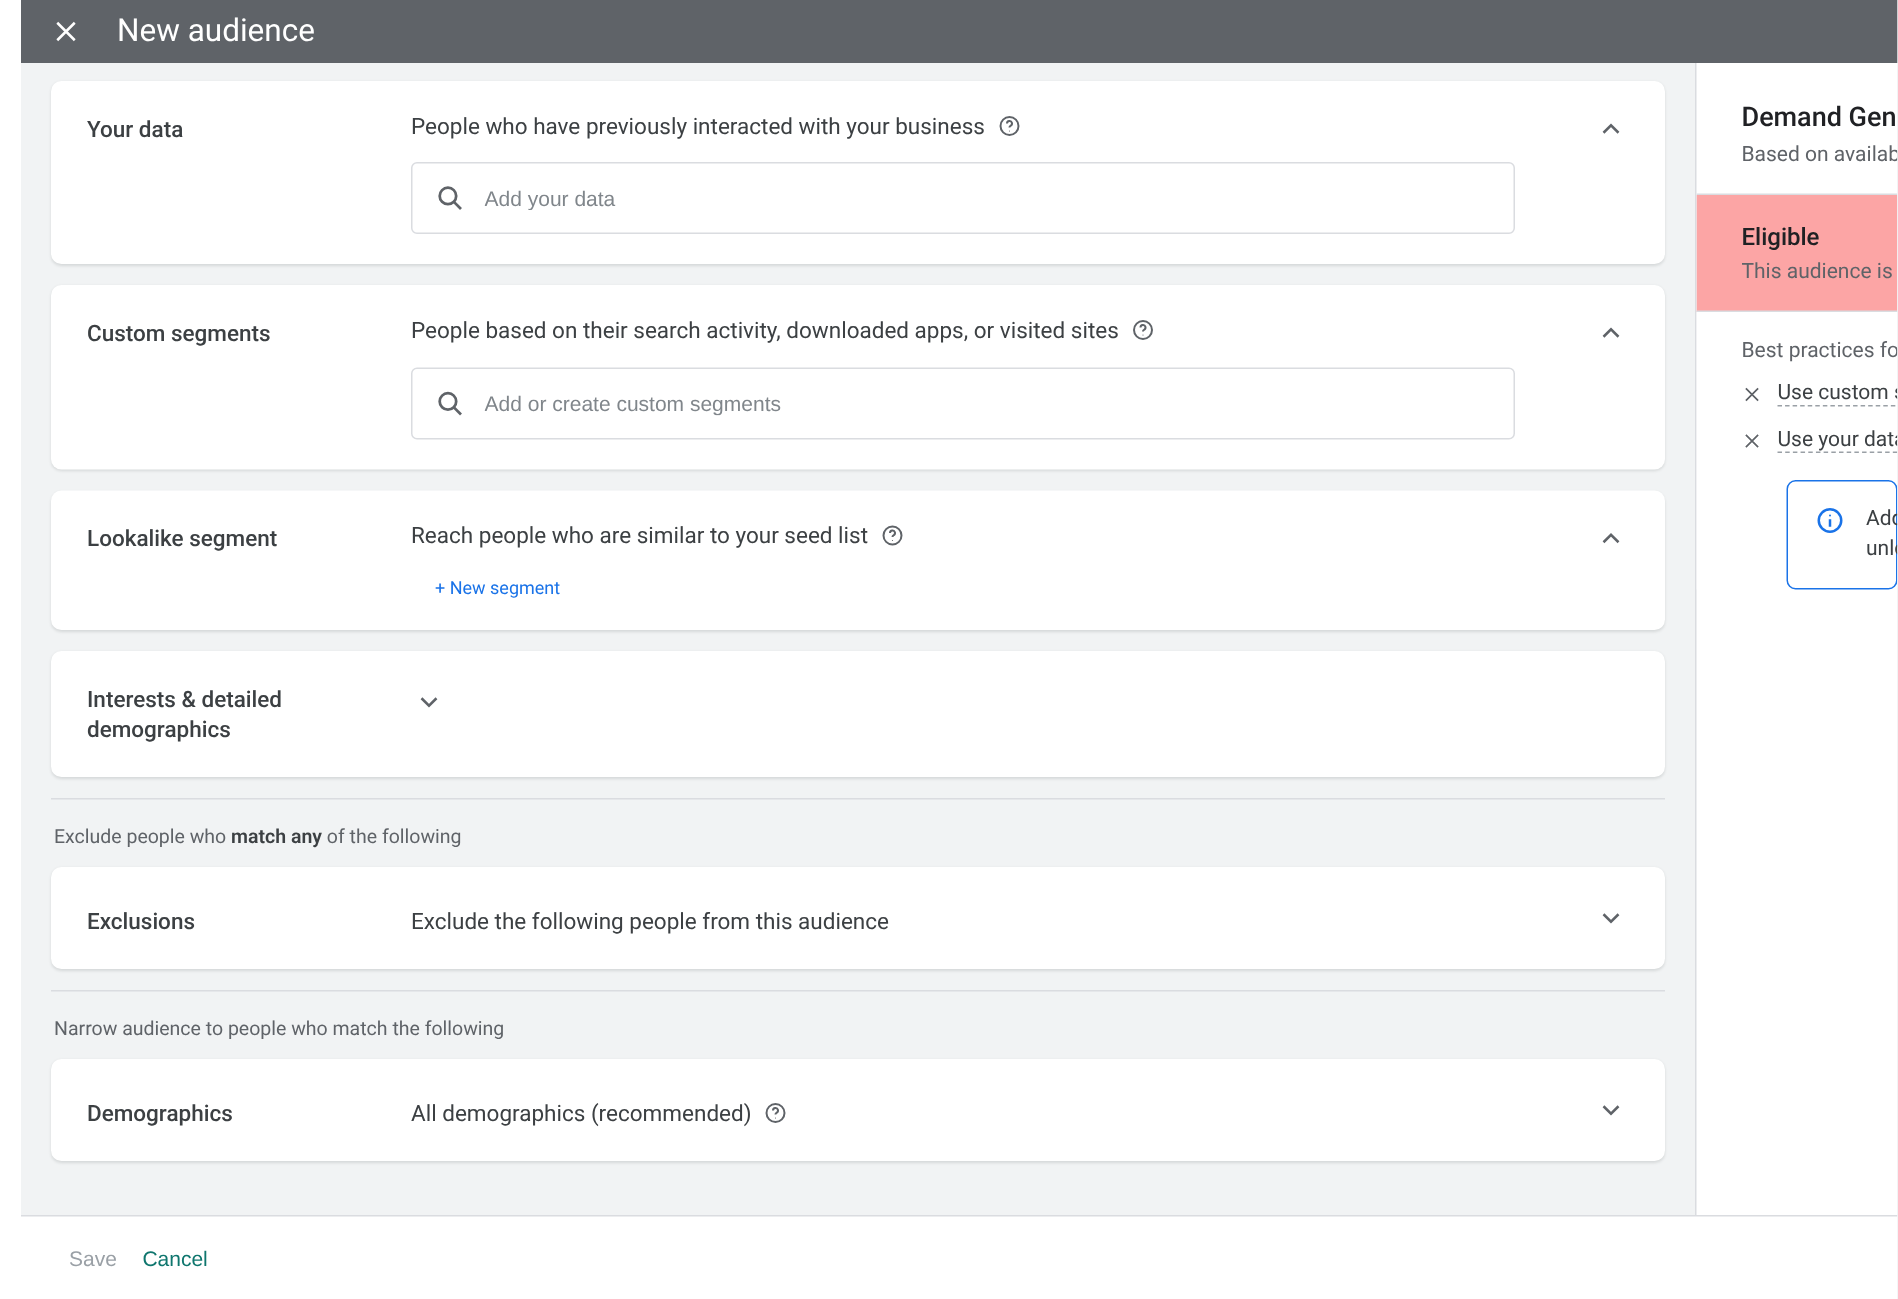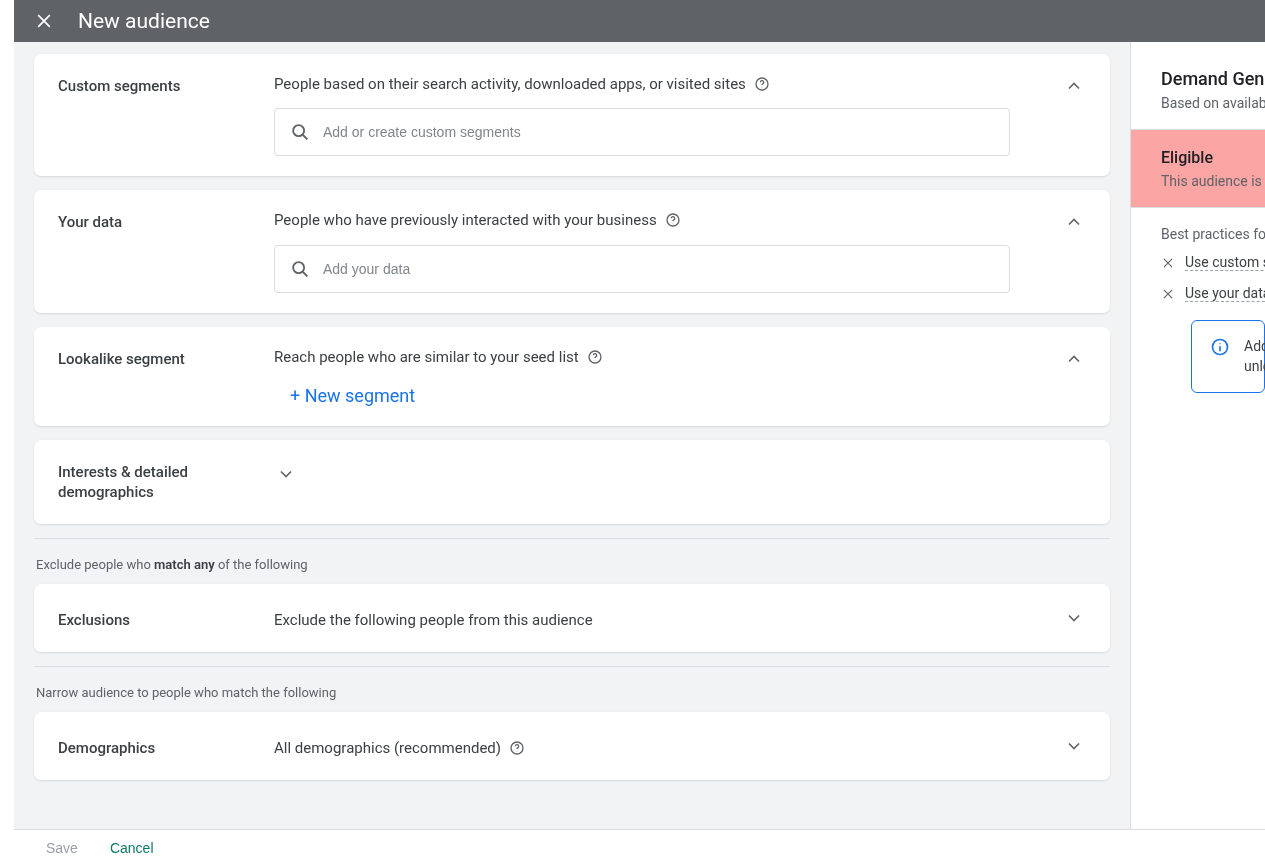--- a/index.html
+++ b/index.html
@@ -221,21 +221,21 @@
     flex: 1;
     font-size: 14px;
     color: #3c4043;
     background: transparent;
   }
   .input-wrap input::placeholder { color: #80868b; }
 
   .new-seg-link {
     margin-top: 18px;
     margin-left: 16px;
-    font-size: 18px;
+    font-size: 12px;
     color: #1a73e8;
     cursor: pointer;
     display: inline-block;
   }
 
   .card.collapsed { padding: 22px 24px; }
   .card.collapsed .card-row { align-items: flex-end; }
   .card.collapsed .card-label { padding-top: 0; }
 
   .section-divider {
@@ -245,27 +245,27 @@
   }
   .hint-text {
     font-size: 13px;
     color: #5f6368;
     margin: 18px 0 12px 2px;
   }
   .hint-text b { font-weight: 600; color: #3c4043; }
 
   .footer {
     flex: 0 0 auto;
-    height: 37px;
+    height: 56px;
     background: #fff;
     border-top: 1px solid #dadce0;
     display: flex;
     align-items: center;
     padding: 16px 32px;
-    gap: 32px;
+    gap: 17px;
   }
   .btn {
     font-size: 14px;
     font-weight: 500;
     background: none;
     border: none;
     cursor: pointer;
     padding: 4px 0;
   }
   .btn-save { color: #9aa0a6; cursor: default; }
@@ -286,64 +286,64 @@
     </button>
     <div class="modal-title">New audience</div>
   </div>
 
   <div class="modal-body">
 
     <div class="main-col">
 
       <div class="card">
         <div class="card-row">
+          <div class="card-label">Your data</div>
+          <div class="card-main">
+            <div class="card-desc">
+              <span>People who have previously interacted with your business</span>
+              <svg class="help-icon" viewBox="0 0 24 24" fill="none" stroke="currentColor" stroke-width="2">
+                <circle cx="12" cy="12" r="9"></circle>
+                <path d="M9.5 9.5a2.5 2.5 0 1 1 3.5 2.3c-.8.4-1 1-1 1.7"></path>
+                <circle cx="12" cy="17" r="0.6" fill="currentColor" stroke="none"></circle>
+              </svg>
+            </div>
+            <div class="input-wrap">
+              <svg class="search-icon" viewBox="0 0 24 24" fill="none" stroke="currentColor" stroke-width="2">
+                <circle cx="10.5" cy="10.5" r="6"></circle>
+                <path d="M20 20 L15 15"></path>
+              </svg>
+              <input type="text" placeholder="Add your data" style="">
+            </div>
+          </div>
+          <button class="chevron">
+            <svg viewBox="0 0 24 24" fill="none" stroke="currentColor" stroke-width="2">
+              <path d="M6 15 L12 9 L18 15"></path>
+            </svg>
+          </button>
+        </div>
+      </div>
+
+      <div class="card">
+        <div class="card-row">
           <div class="card-label">Custom segments</div>
           <div class="card-main">
             <div class="card-desc">
               <span>People based on their search activity, downloaded apps, or visited sites</span>
               <svg class="help-icon" viewBox="0 0 24 24" fill="none" stroke="currentColor" stroke-width="2">
                 <circle cx="12" cy="12" r="9"></circle>
                 <path d="M9.5 9.5a2.5 2.5 0 1 1 3.5 2.3c-.8.4-1 1-1 1.7"></path>
                 <circle cx="12" cy="17" r="0.6" fill="currentColor" stroke="none"></circle>
               </svg>
             </div>
             <div class="input-wrap">
               <svg class="search-icon" viewBox="0 0 24 24" fill="none" stroke="currentColor" stroke-width="2">
                 <circle cx="10.5" cy="10.5" r="6"></circle>
                 <path d="M20 20 L15 15"></path>
               </svg>
               <input type="text" placeholder="Add or create custom segments" style="">
-            </div>
-          </div>
-          <button class="chevron">
-            <svg viewBox="0 0 24 24" fill="none" stroke="currentColor" stroke-width="2">
-              <path d="M6 15 L12 9 L18 15"></path>
-            </svg>
-          </button>
-        </div>
-      </div>
-
-      <div class="card">
-        <div class="card-row">
-          <div class="card-label">Your data</div>
-          <div class="card-main">
-            <div class="card-desc">
-              <span>People who have previously interacted with your business</span>
-              <svg class="help-icon" viewBox="0 0 24 24" fill="none" stroke="currentColor" stroke-width="2">
-                <circle cx="12" cy="12" r="9"></circle>
-                <path d="M9.5 9.5a2.5 2.5 0 1 1 3.5 2.3c-.8.4-1 1-1 1.7"></path>
-                <circle cx="12" cy="17" r="0.6" fill="currentColor" stroke="none"></circle>
-              </svg>
-            </div>
-            <div class="input-wrap">
-              <svg class="search-icon" viewBox="0 0 24 24" fill="none" stroke="currentColor" stroke-width="2">
-                <circle cx="10.5" cy="10.5" r="6"></circle>
-                <path d="M20 20 L15 15"></path>
-              </svg>
-              <input type="text" placeholder="Add your data" style="">
             </div>
           </div>
           <button class="chevron">
             <svg viewBox="0 0 24 24" fill="none" stroke="currentColor" stroke-width="2">
               <path d="M6 15 L12 9 L18 15"></path>
             </svg>
           </button>
         </div>
       </div>
 

